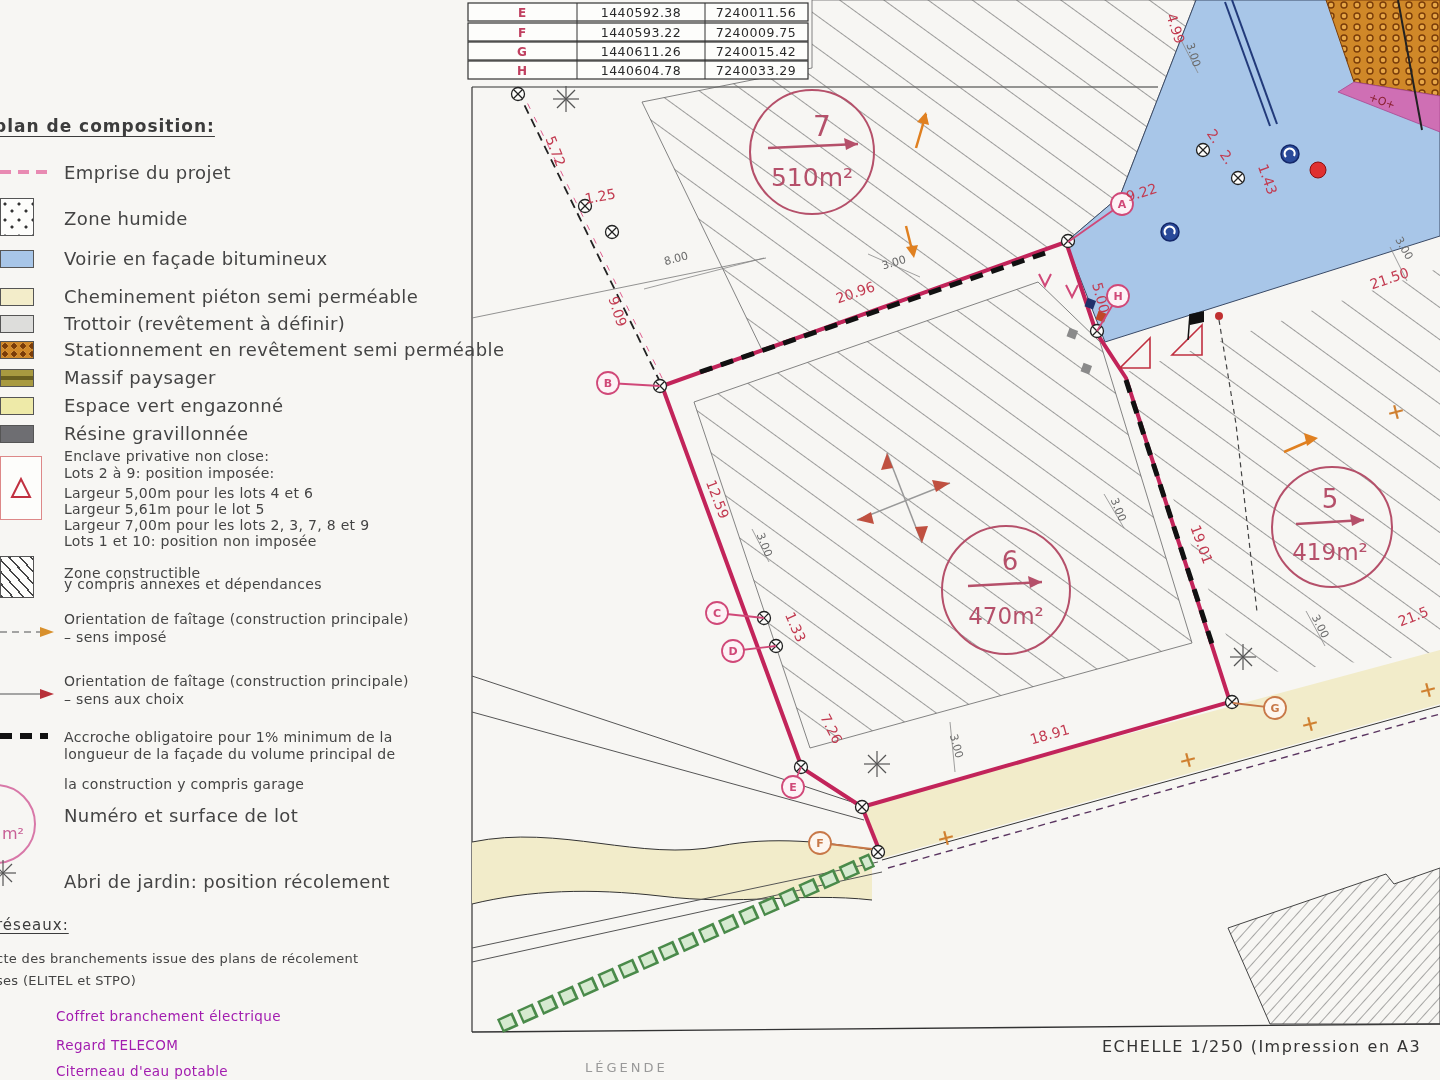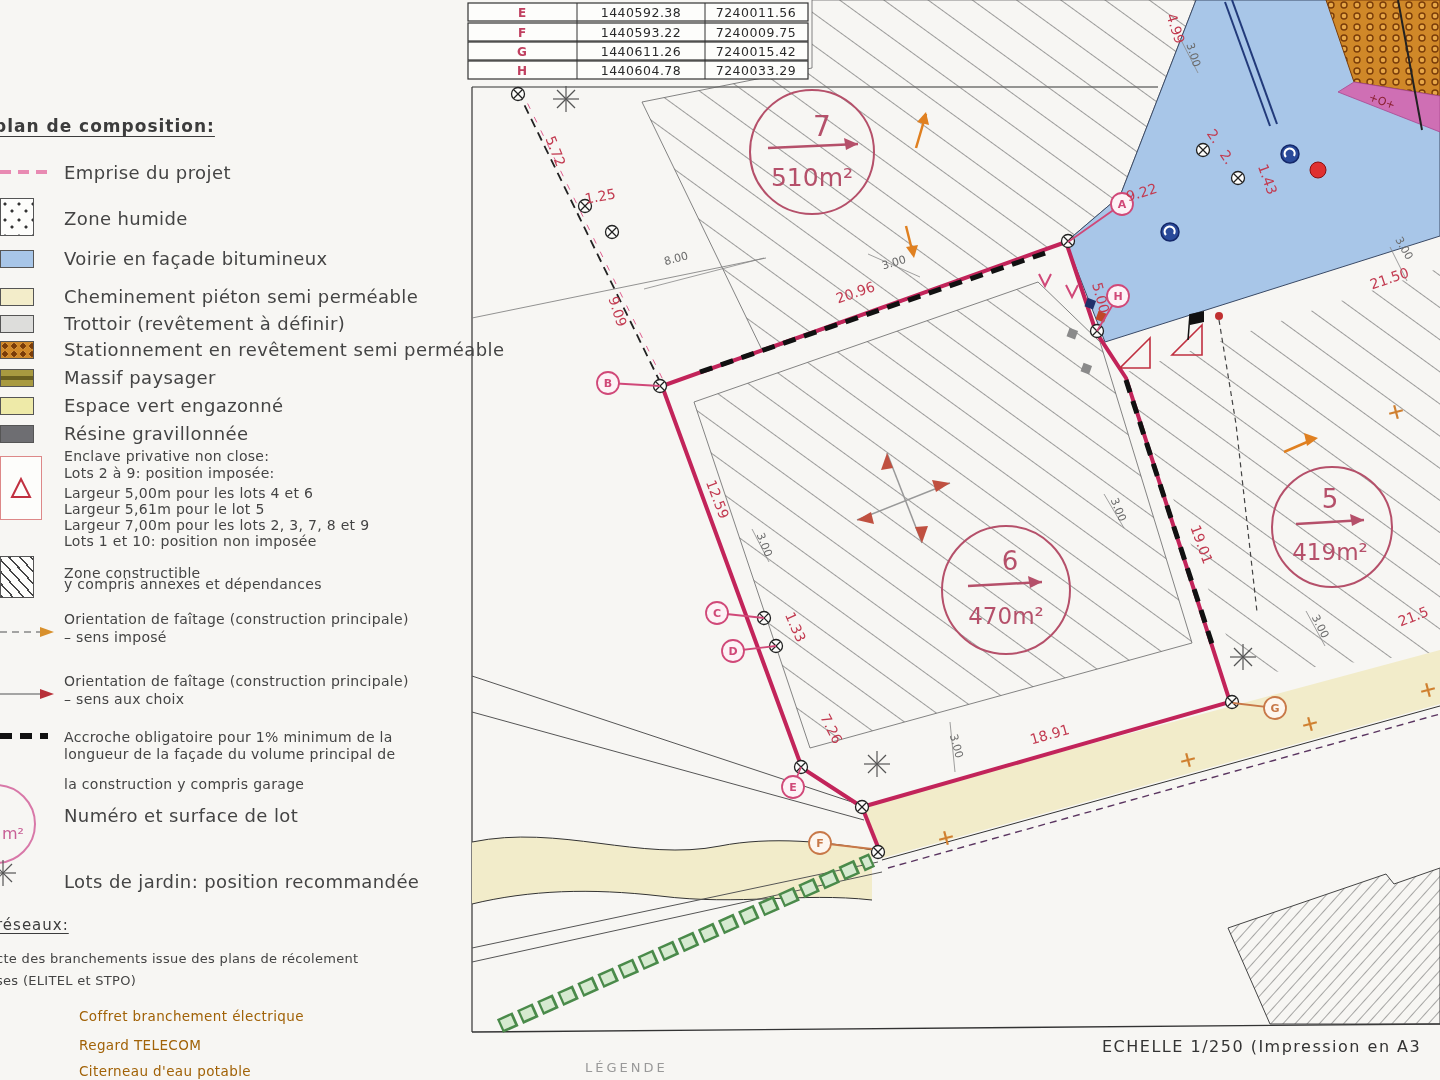--- a/index.html
+++ b/index.html
@@ -24,21 +24,21 @@
   .sw-massif{background:#a89a40;background-image:linear-gradient(0deg,transparent 40%,#6a6020 40% 60%,transparent 60%);}
   .sw-vert{background:#eeeaa8;}
   .sw-resine{background:#6e6e72;}
   .sw-enclave{width:42px;height:64px;background:#fdfdfb;border:1px solid #d88;}
   .sw-hatch{height:42px;background:#fdfdfb;background-image:repeating-linear-gradient(48deg,#444 0 1.5px,transparent 1.5px 8px);}
   .sw-accroche{height:6px;border:none;background:repeating-linear-gradient(90deg,#111 0 12px,transparent 12px 20px);}
   .num-circle{position:absolute;left:-44px;top:784px;width:76px;height:76px;border:2px solid #d878a8;border-radius:50%;}
   .num-frag{position:absolute;left:2px;top:824px;font-size:16px;color:#c86096;}
   .rs-title{position:absolute;left:-4px;top:916px;font-size:15px;color:#3c3c3c;letter-spacing:1px;text-decoration:underline;text-underline-offset:3px;}
   .rs-note{position:absolute;left:-4px;font-size:13px;letter-spacing:.3px;white-space:nowrap;color:#444;}
-  .rs-item{position:absolute;left:56px;font-size:13.5px;letter-spacing:.4px;white-space:nowrap;color:#a16207;margin-left:23px;}
+  .rs-item{position:absolute;left:56px;font-size:13.5px;letter-spacing:.4px;white-space:nowrap;color:#a21caf;}
   svg text{font-family:"DejaVu Sans", sans-serif;}
   .dim{fill:#c23a50;font-size:14px;text-anchor:middle;}
   .dimg{fill:#6a6a6a;font-size:11px;text-anchor:middle;}
   .lotnum{fill:#b5506a;text-anchor:middle;}
   .ptxt{font-size:11px;text-anchor:middle;font-weight:bold;}
   .tcell{fill:#2a2a2a;font-size:12.5px;text-anchor:middle;letter-spacing:.5px;}
   .tpt{fill:#c04060;font-size:12px;text-anchor:middle;font-weight:bold;}
 </style>
 </head>
 <body>
@@ -425,21 +425,21 @@
 
   <svg width="34" height="34" style="position:absolute;left:-14px;top:856px">
     <g transform="translate(17,17)">
       <line x1="-13" y1="0" x2="13" y2="0" stroke="#555" stroke-width="1.2"></line>
       <line x1="0" y1="-13" x2="0" y2="13" stroke="#555" stroke-width="1.2"></line>
       <line x1="-9" y1="-9" x2="9" y2="9" stroke="#555" stroke-width="1.2"></line>
       <line x1="9" y1="-9" x2="-9" y2="9" stroke="#555" stroke-width="1.2"></line>
     </g>
   </svg>
   <div class="li" style="top:873px">
-    <span class="lb">Lots de jardin: position recommandée</span>
+    <span class="lb">Abri de jardin: position récolement</span>
   </div>
 
   <div class="rs-title">réseaux:</div>
   <div class="rs-note" style="top:951px">cte des branchements issue des plans de récolement</div>
   <div class="rs-note" style="top:973px">ses (ELITEL et STPO)</div>
   <div class="rs-item" style="top:1008px">Coffret branchement électrique</div>
   <div class="rs-item" style="top:1037px">Regard TELECOM</div>
   <div class="rs-item" style="top:1063px">Citerneau d'eau potable</div>
 
 </div>

